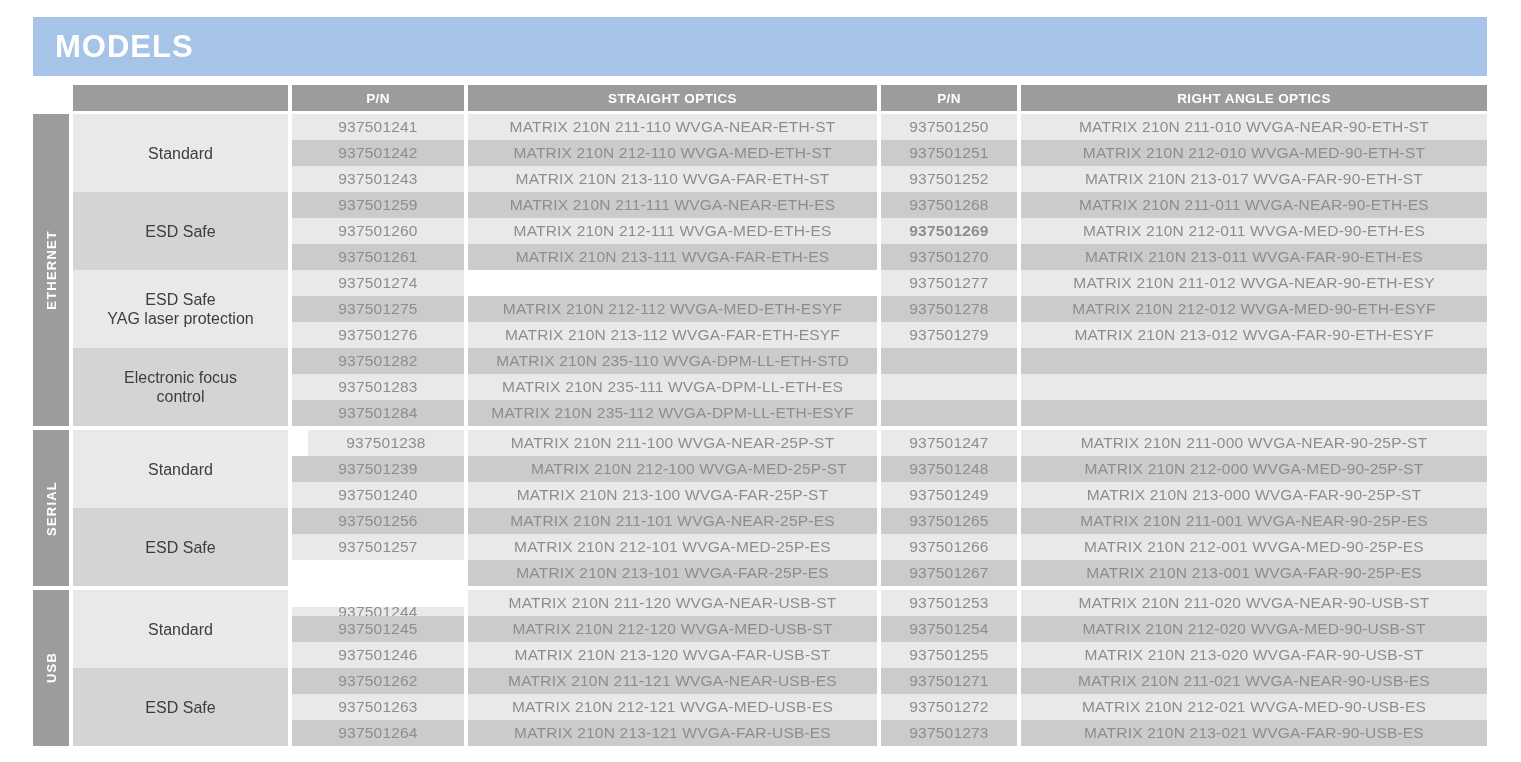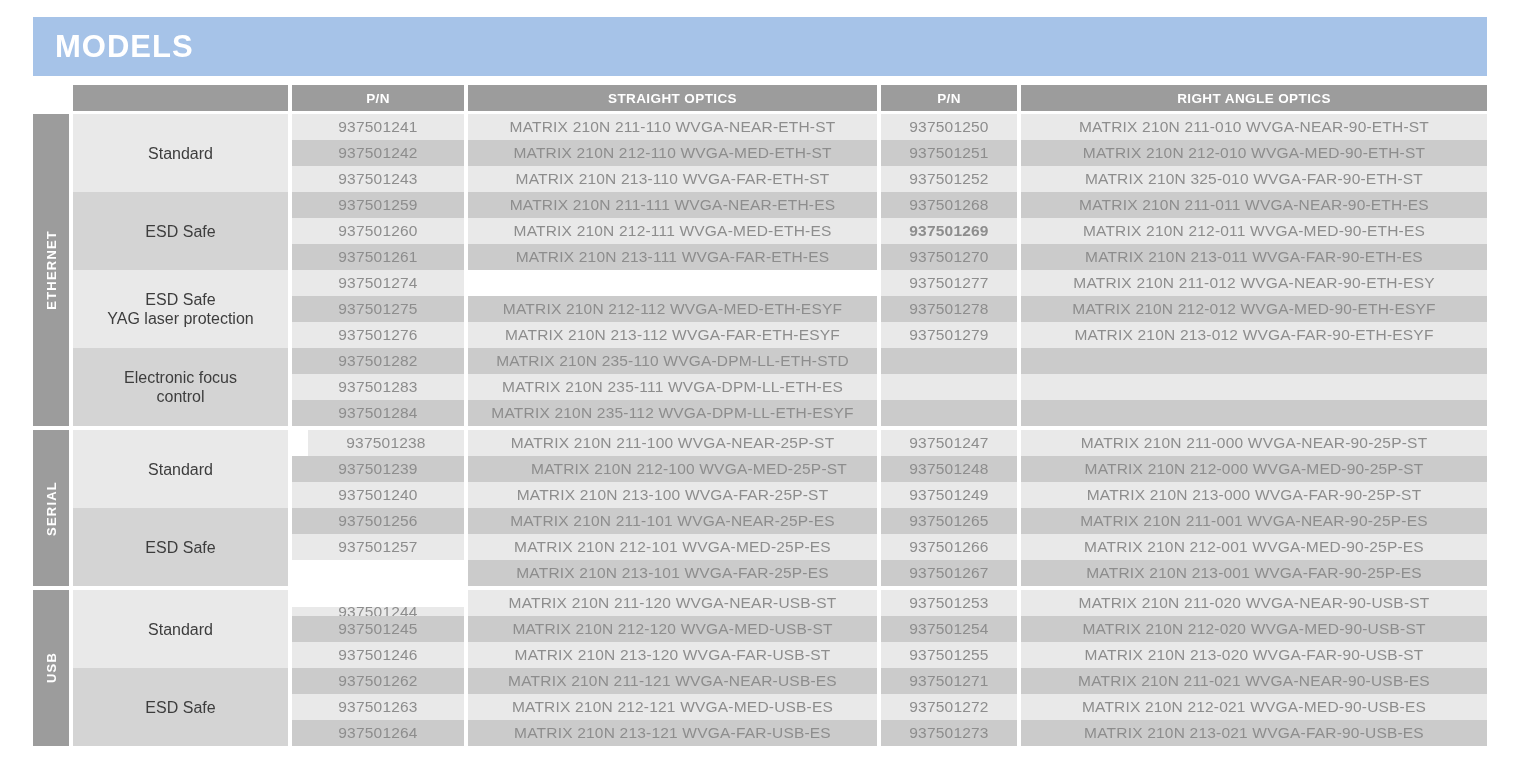--- a/index.html
+++ b/index.html
@@ -99,21 +99,21 @@
           <div class="cell light" style="grid-area: 1 / 4;">MATRIX 210N 211-110 WVGA-NEAR-ETH-ST</div>
           <div class="cell light" style="grid-area: 1 / 5;">937501250</div>
           <div class="cell light" style="grid-area: 1 / 6;">MATRIX 210N 211-010 WVGA-NEAR-90-ETH-ST</div>
           <div class="cell dark" style="grid-area: 2 / 3;">937501242</div>
           <div class="cell dark" style="grid-area: 2 / 4;">MATRIX 210N 212-110 WVGA-MED-ETH-ST</div>
           <div class="cell dark" style="grid-area: 2 / 5;">937501251</div>
           <div class="cell dark" style="grid-area: 2 / 6;">MATRIX 210N 212-010 WVGA-MED-90-ETH-ST</div>
           <div class="cell light" style="grid-area: 3 / 3;">937501243</div>
           <div class="cell light" style="grid-area: 3 / 4;">MATRIX 210N 213-110 WVGA-FAR-ETH-ST</div>
           <div class="cell light" style="grid-area: 3 / 5;">937501252</div>
-          <div class="cell light" style="grid-area: 3 / 6;">MATRIX 210N 325-010 WVGA-FAR-90-ETH-ST</div>
+          <div class="cell light" style="grid-area: 3 / 6;">MATRIX 210N 213-017 WVGA-FAR-90-ETH-ST</div>
           <div class="category-cell cat-dark" style="grid-row: 4 / span 3;">
             <div>ESD Safe</div>
           </div>
           <div class="cell dark" style="grid-area: 4 / 3;">937501259</div>
           <div class="cell dark" style="grid-area: 4 / 4;">MATRIX 210N 211-111 WVGA-NEAR-ETH-ES</div>
           <div class="cell dark" style="grid-area: 4 / 5;">937501268</div>
           <div class="cell dark" style="grid-area: 4 / 6;">MATRIX 210N 211-011 WVGA-NEAR-90-ETH-ES</div>
           <div class="cell light" style="grid-area: 5 / 3;">937501260</div>
           <div class="cell light" style="grid-area: 5 / 4;">MATRIX 210N 212-111 WVGA-MED-ETH-ES</div>
           <div class="cell light" style="grid-area: 5 / 5; font-weight: bold;">937501269</div>

